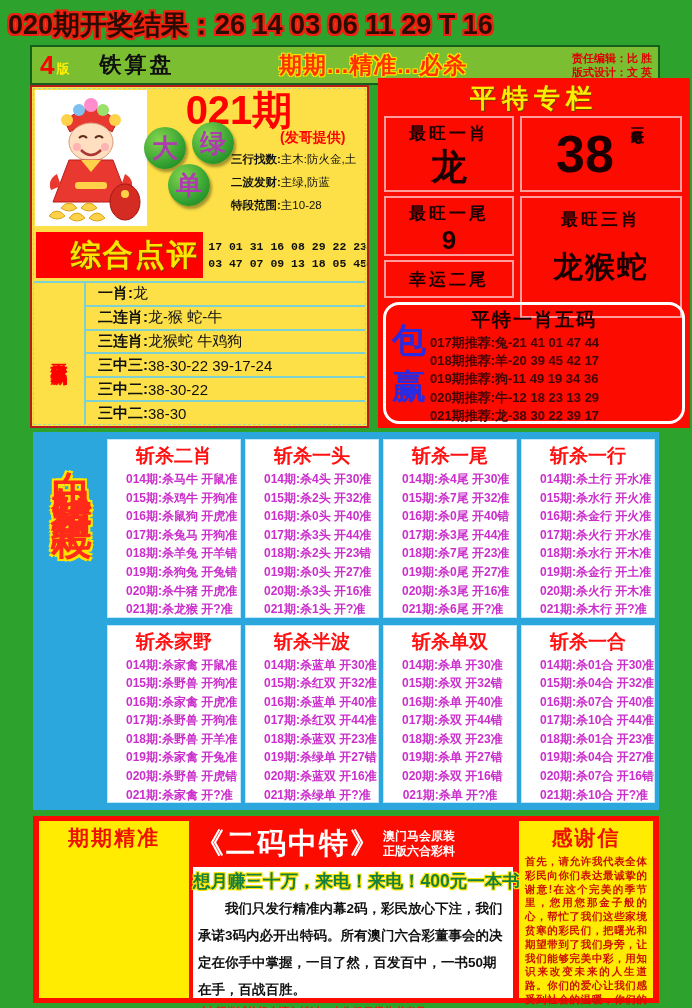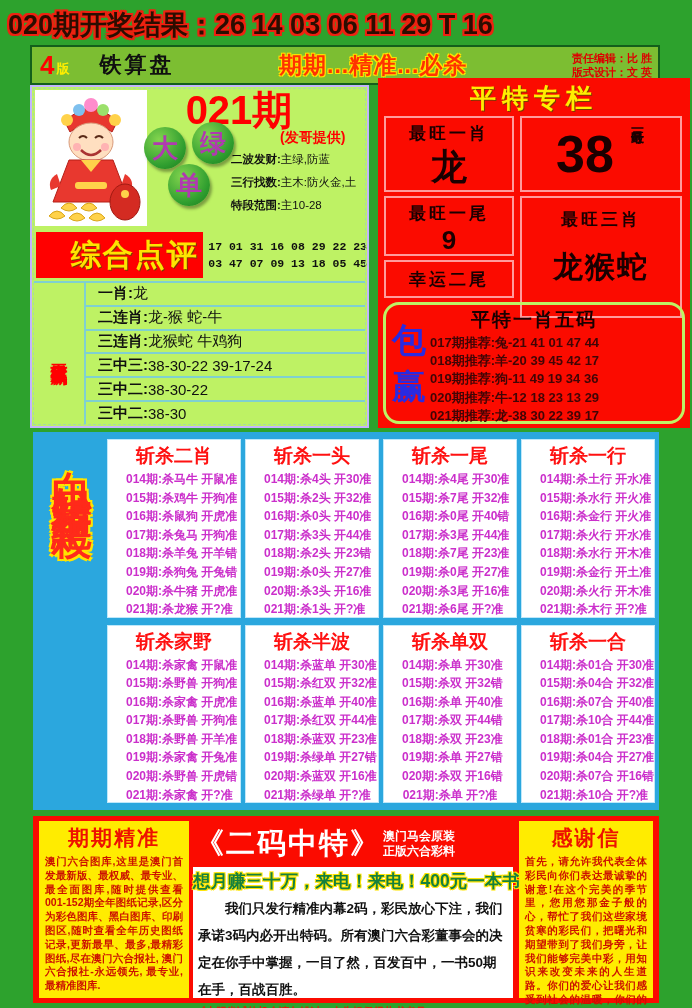--- a/index.html
+++ b/index.html
@@ -11,21 +11,21 @@
     text-shadow:-2px 0 #ee2211,2px 0 #ee2211,0 -2px #ee2211,0 2px #ee2211,-2px -2px #ee2211,2px 2px #ee2211,2px -2px #ee2211,-2px 2px #ee2211;}
   .masthead{position:absolute;left:30px;top:45px;width:630px;height:40px;background:#7cbe32;border:2px solid #135f1b;box-sizing:border-box;display:flex;align-items:center;}
   .ed-num{color:#ff0000;font-size:26px;font-weight:bold;margin-left:8px;line-height:1;}
   .ed-label{color:#ffee00;font-size:13px;font-weight:bold;margin:8px 0 0 2px;}
   .paper-name{color:#101010;font-size:22px;font-weight:bold;margin-left:30px;letter-spacing:3px;}
   .slogan{flex:1;text-align:center;color:#ff3300;font-size:23px;font-weight:bold;letter-spacing:1px;
     text-shadow:-1px -1px 0 #ffe400,1px -1px 0 #ffe400,-1px 1px 0 #ffe400,1px 1px 0 #ffe400;}
   .credits{color:#dd0000;font-size:11px;font-weight:bold;line-height:14px;margin-right:6px;white-space:nowrap;text-align:left;}
 
   
-  .left-panel{position:absolute;left:30px;top:85px;width:339px;height:343px;background:#bef264;border:2px solid #c4b5fd;box-sizing:border-box;}
+  .left-panel{position:absolute;left:30px;top:85px;width:339px;height:343px;background:#fde047;border:2px solid #b91c1c;box-sizing:border-box;}
   .left-panel::after{content:"";position:absolute;inset:1px;border:1px dashed #a6d8a6;pointer-events:none;}
   .lp-top{position:relative;height:142px;}
   .god{position:absolute;left:3px;top:3px;width:112px;height:136px;}
   .issue{position:absolute;left:112px;top:-4px;width:190px;text-align:center;color:#ff0000;font-size:40px;font-weight:bold;}
   .provider{position:absolute;left:248px;top:42px;color:#ff0000;font-size:14px;font-weight:bold;white-space:nowrap;}
   .circle{position:absolute;width:42px;height:42px;border-radius:50%;background:radial-gradient(circle at 35% 30%,#83d44e,#2f9e2f 65%,#1b771b);
     color:#b03ab0;font-size:26px;font-weight:bold;display:flex;align-items:center;justify-content:center;box-shadow:2px 3px 3px rgba(0,0,0,.35);}
   .c1{left:112px;top:40px;} .c2{left:160px;top:35px;} .c3{left:136px;top:77px;}
   .tips{position:absolute;left:199px;top:61px;width:140px;font-size:11.5px;color:#101010;line-height:23px;white-space:nowrap;}
   .tips .t-label{font-weight:bold;}
@@ -52,21 +52,21 @@
   .bx-number{left:142px;top:38px;width:162px;height:76px;display:flex;align-items:center;justify-content:center;}
   .bx-number .num{font-size:52px;font-weight:bold;color:#1a0000;line-height:1;}
   .bx-number .vlabel{writing-mode:vertical-rl;text-orientation:upright;font-size:13px;font-weight:bold;color:#1a0000;margin-left:14px;height:66px;}
   .bx-tail{left:6px;top:118px;width:130px;height:60px;}
   .bx-tail .val{font-size:26px;line-height:30px;}
   .bx-three{left:142px;top:118px;width:162px;height:122px;}
   .bx-three .lbl{margin-top:10px;}
   .bx-three .val{font-size:30px;margin-top:16px;letter-spacing:2px;}
   .bx-lucky{left:6px;top:182px;width:130px;height:38px;}
   .bx-lucky .lbl{margin-top:6px;}
-  .five-box{position:absolute;left:5px;top:224px;width:302px;height:122px;border:3px solid #bef264;border-radius:16px;box-sizing:border-box;}
+  .five-box{position:absolute;left:5px;top:224px;width:302px;height:122px;border:3px solid #ffffff;border-radius:16px;box-sizing:border-box;}
   .five-title{text-align:center;color:#1a0000;font-weight:bold;font-size:19px;margin-top:2px;letter-spacing:2px;}
   .baoying{position:absolute;left:3px;top:12px;width:40px;color:#2a2ae0;font-size:34px;font-weight:bold;line-height:46px;text-align:center;word-break:break-all;}
   .five-rows{margin:1px 4px 0 44px;font-size:13px;font-weight:bold;color:#400505;line-height:18.2px;white-space:nowrap;}
 
   
   .kill-section{position:absolute;left:33px;top:432px;width:626px;height:378px;background:#2ba7de;}
   .kill-side{position:absolute;left:12px;top:8px;height:362px;writing-mode:vertical-rl;text-orientation:upright;
     color:#ff2a1a;font-size:40px;font-weight:bold;letter-spacing:8px;
     text-shadow:-2px -2px 0 #ffe400,2px -2px 0 #ffe400,-2px 2px 0 #ffe400,2px 2px 0 #ffe400;}
   .kill-grid{position:absolute;left:74px;top:7px;width:548px;height:364px;display:grid;grid-template-columns:repeat(4,1fr);grid-template-rows:1fr 1fr;gap:7px 4px;}
@@ -141,22 +141,22 @@
           <path d="M26 118 q8 -10 16 0 q-8 6 -16 0"></path>
           <path d="M46 118 q8 -10 16 0 q-8 6 -16 0"></path>
         </g>
       </svg>
       <div class="issue">021期</div>
       <div class="provider">(发哥提供)</div>
       <div class="circle c1">大</div>
       <div class="circle c2">绿</div>
       <div class="circle c3">单</div>
       <div class="tips">
+        <div><span class="t-label">三行找数:</span><span>主木:防火金,土</span></div>
         <div><span class="t-label">二波发财:</span><span>主绿,防蓝</span></div>
-        <div><span class="t-label">三行找数:</span><span>主木:防火金,土</span></div>
         <div><span class="t-label">特段范围:</span><span>主10-28</span></div>
       </div>
     </div>
     <div class="review">
       <div class="review-title">综合点评</div>
       <div class="review-nums">
         <div>17 01 31 16 08 29 22 23</div>
         <div>03 47 07 09 13 18 05 45</div>
       </div>
     </div>
@@ -315,21 +315,20 @@
           <div class="kill-row">019期:杀04合 开27准</div>
           <div class="kill-row">020期:杀07合 开16错</div>
           <div class="kill-row">021期:杀10合 开?准</div>
         </div>
       </div>
   </div>
 
   <div class="bottom-section">
     <div class="by by-left">
       <div class="by-title">期期精准</div>
-      <div class="by-body">澳门六合图库,这里是澳门首发最新版、最权威、最专业、最全面图库,随时提供查看001-152期全年图纸记录,区分为彩色图库、黑白图库、印刷图区,随时查看全年历史图纸记录,更新最早、最多,最精彩图纸,尽在澳门六合报社, 澳门六合报社-永远领先, 最专业, 最精准图库.</div>
     </div>
     <div class="bm">
       <div class="bm-banner">
         <span class="bm-title">《二码中特》</span>
         <span class="bm-side">
           <div>澳门马会原装</div>
           <div>正版六合彩料</div>
         </span>
       </div>
       <div class="bm-head">想月赚三十万，来电！来电！400元一本书</div>

